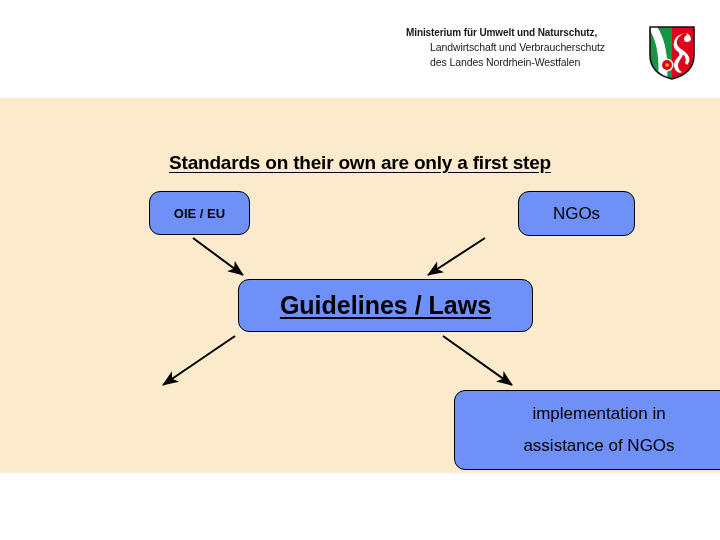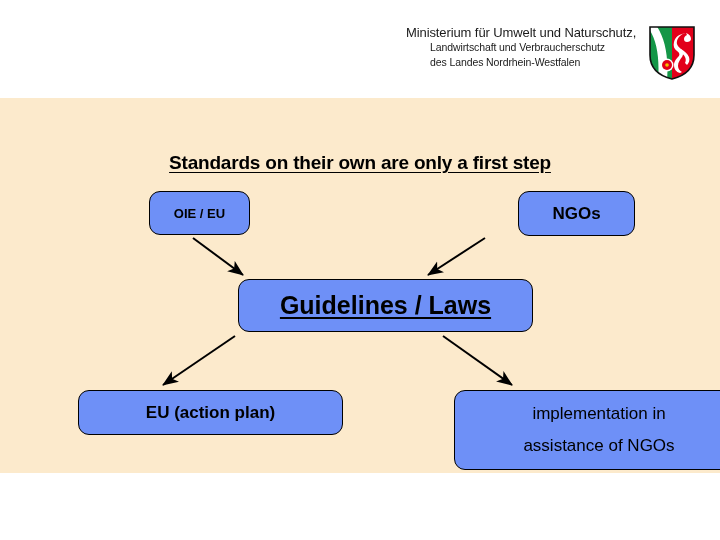--- a/index.html
+++ b/index.html
@@ -30,22 +30,22 @@
   }
   .header-text {
     position: absolute;
     left: 406px;
     top: 26px;
     width: 232px;
     text-align: left;
     color: #1a1a1a;
   }
   .header-line1 {
-    font-size: 13px;
-    font-weight: normal;
+    font-size: 10px;
+    font-weight: bold;
     line-height: 14px;
     white-space: nowrap;
     letter-spacing: -0.1px;
   }
   .header-line2, .header-line3 {
     font-size: 10.5px;
     font-weight: normal;
     line-height: 14.5px;
     white-space: nowrap;
     letter-spacing: -0.1px;
@@ -113,21 +113,21 @@
     height: 44px;
     font-size: 13px;
     font-weight: bold;
   }
   .node-ngos {
     left: 470px;
     top: 191px;
     width: 117px;
     height: 45px;
     font-size: 17px;
-    font-weight: bold;
+    font-weight: normal;
   }
   .node-guidelines {
     left: 190px;
     top: 279px;
     width: 295px;
     height: 53px;
     font-size: 25px;
     font-weight: bold;
     text-decoration: underline;
     text-underline-offset: 3px;
@@ -221,22 +221,19 @@
   </div>
 
   <div class="node node-ngos">
     <span>NGOs</span>
   </div>
 
   <div class="node node-guidelines">
     <span>Guidelines / Laws</span>
   </div>
 
-  <div class="node node-eu-action">
-    <span>EU (action plan)</span>
-  </div>
 
   <div class="node node-implementation">
     <span class="line">implementation in</span>
     <span class="line">assistance of NGOs</span>
   </div>
 
 </div>
 
 </body></html>

